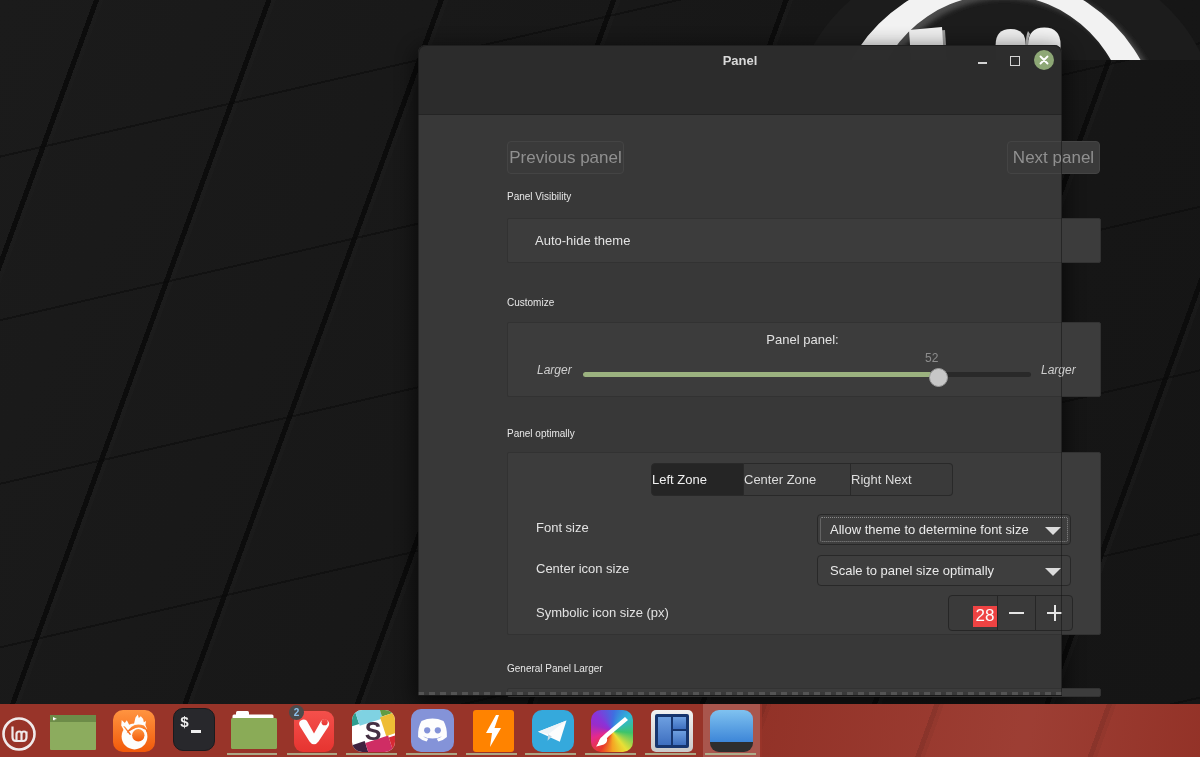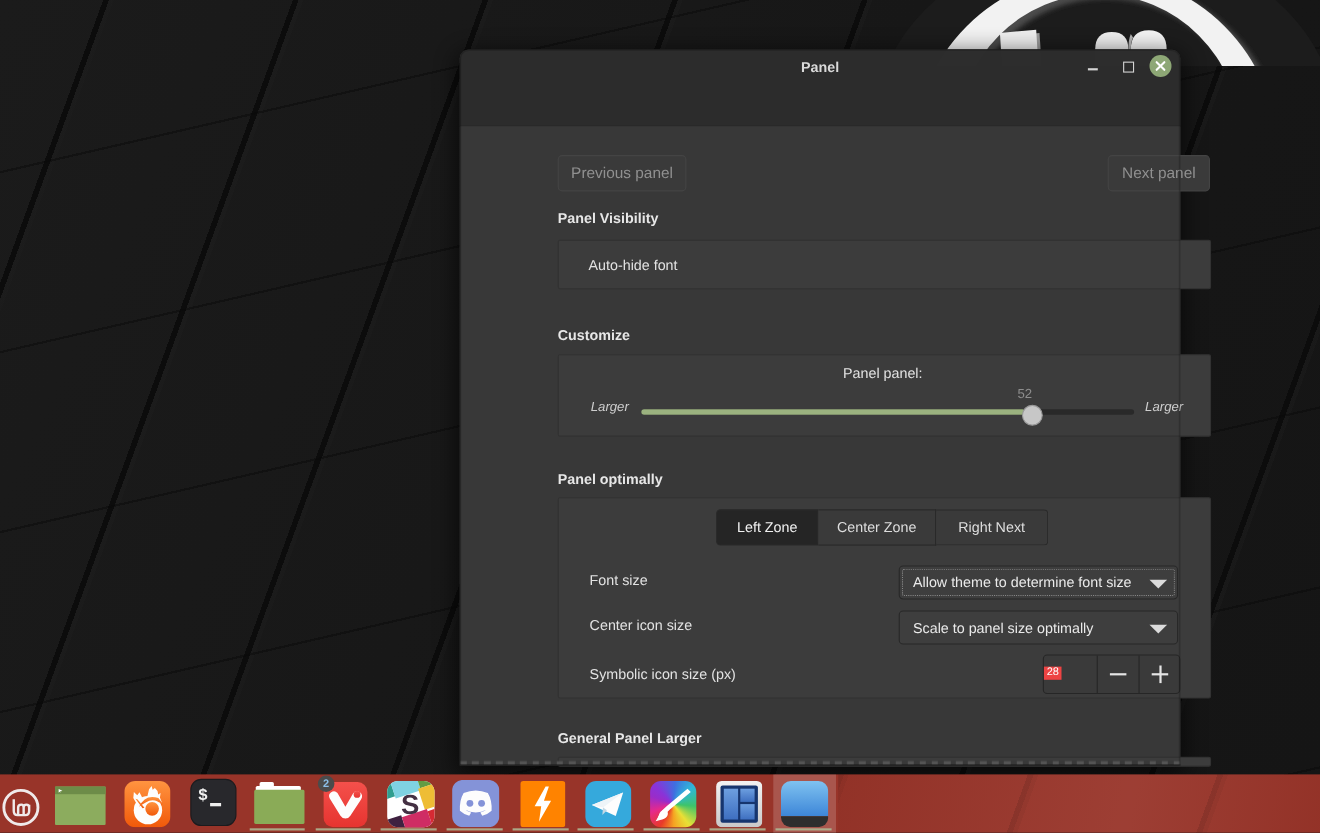--- a/index.html
+++ b/index.html
@@ -7,58 +7,58 @@
        font-family:"Liberation Sans",sans-serif;background:#181818}
   .wall{position:absolute;left:0;top:0;width:1200px;height:705px;
     background:linear-gradient(115deg,#1b1b1b 0%,#171717 55%,#151515 100%);overflow:hidden}
   .wallsteep{position:absolute;left:-251px;top:0;width:1920px;height:705px;
     background:repeating-linear-gradient(110deg, #0c0c0c 0 5px, rgba(30,30,30,.4) 5px 9px, transparent 9px 162px)}
   .wallh{position:absolute;left:0;top:-8px;width:1200px;height:713px;
     background:repeating-linear-gradient(167deg, rgba(8,8,8,.45) 0 2px, transparent 2px 159.4px)}
   .logo{position:absolute;left:0;top:0}
   
   .win{position:absolute;left:418px;top:45px;width:644px;height:651px;opacity:0.999;box-shadow:0 6px 22px 2px rgba(0,0,0,.65);
-       background:#393939;border-radius:8px 8px 0 0;padding-left:11px;}
+       background:#393939;border-radius:8px 8px 0 0;}
   .titlebar{position:absolute;left:0;top:0;width:100%;height:69px;background:#2d2d2d;
        border-radius:8px 8px 0 0;border-bottom:1px solid #252525}
   .title{position:absolute;left:0;top:8px;width:100%;text-align:center;
        font-size:13px;font-weight:bold;color:#dadada}
   .tmin{position:absolute;right:75px;top:17px;width:9px;height:2px;background:#d4d4d4}
   .tmax{position:absolute;right:42px;top:11px;width:8px;height:8px;border:1.5px solid #d4d4d4}
   .tclose{position:absolute;right:8px;top:5px;width:20px;height:20px;border-radius:50%;background:#8ea876}
   .tclose svg{display:block}
   .content{position:absolute;left:0;top:70px;width:100%;bottom:0;background:#393939}
   .winborder{position:absolute;left:0;top:0;right:0;bottom:0;border-radius:8px 8px 0 0;box-shadow:inset 0 0 0 1px rgba(22,22,22,.55);z-index:9}
 
   .btn{position:absolute;height:31px;background:#3b3b3b;border:1px solid #454545;border-radius:4px;
-       color:#919191;font-size:14px;text-align:center;line-height:31px}
-  .sect{position:absolute;font-size:13px;font-weight:bold;color:#e8e8e8}
+       color:#919191;font-size:17px;text-align:center;line-height:31px}
+  .sect{position:absolute;font-size:10px;font-weight:normal;color:#e8e8e8}
   .frame{position:absolute;left:89px;width:592px;background:#3d3d3d;border:1px solid #333333;border-radius:2px}
   .lbl{position:absolute;font-size:13px;color:#e3e3e3}
   .combo{position:absolute;left:399px;width:252px;height:29px;background:#3f3f3f;
        border:1px solid #292929;border-radius:4px;color:#ebebeb;font-size:13px}
   .combo .ct{position:absolute;left:12px;top:7px;white-space:nowrap}
   .combo .arr{position:absolute;right:9px;top:12px;width:0;height:0;
        border-left:8px solid transparent;border-right:8px solid transparent;border-top:8px solid #dcdcdc}
 
   
   .italic{font-style:italic;font-size:12px;color:#cfcfcf;position:absolute}
   .track{position:absolute;height:5px;background:#2a2a2a;border-radius:3px}
   .trackfill{position:absolute;height:5px;background:#9cb380;border-radius:3px}
   .knob{position:absolute;width:17px;height:17px;border-radius:50%;background:#c8c8c8;border:1px solid #9a9a9a}
 
   
   .tab{position:absolute;height:31px;border:1px solid #2a2a2a;font-size:13px;color:#dedede;
-       text-align:center;line-height:31px;background:#3b3b3b}
+       line-height:31px;background:#3b3b3b}
   .tabactive{background:#262626;color:#f2f2f2}
 
   
   .spin{position:absolute;left:530px;top:550px;width:123px;height:34px;
         background:#3b3b3b;border:1px solid #272727;border-radius:4px}
-  .sel{position:absolute;left:0;top:9.5px;background:#ef4444;color:#fdfdfd;font-size:10px;padding:0.5px 2.5px}
+  .sel{position:absolute;left:24px;top:9.5px;background:#ef4444;color:#fdfdfd;font-size:17px;padding:0.5px 2.5px}
   .sminus{position:absolute;left:48px;top:0;width:37px;height:34px;border-left:1px solid #272727}
   .splus{position:absolute;left:86px;top:0;width:37px;height:34px;border-left:1px solid #272727}
   .hline{position:absolute;background:#e6e6e6}
   .vline{position:absolute;background:#e6e6e6}
 
   .dashes{position:absolute;left:0px;bottom:1.5px;width:100%;height:3px;
       background:repeating-linear-gradient(90deg,#555 0 6px, #3a3a3a 6px 11px)}
   .winedge{position:absolute;left:0;bottom:0;width:100%;height:1.5px;background:#1c1c1c}
 
   
@@ -104,21 +104,21 @@
         <path d="M6.5,6.5 L13.5,13.5 M13.5,6.5 L6.5,13.5" stroke="#fff" stroke-width="1.9" stroke-linecap="round"></path>
       </svg>
     </div>
   <div class="content"></div>
 
   <div class="btn" style="left:89px;top:96px;width:115px">Previous panel</div>
   <div class="btn" style="left:589px;top:96px;width:91px">Next panel</div>
 
   <div class="sect" style="left:89px;top:146px">Panel Visibility</div>
   <div class="frame" style="top:173px;height:43px"></div>
-  <div class="lbl" style="left:117px;top:188px">Auto-hide font</div>
+  <div class="lbl" style="left:117px;top:188px">Auto-hide theme</div>
 
   <div class="sect" style="left:89px;top:252px">Customize</div>
   <div class="frame" style="top:277px;height:73px"></div>
   <div class="lbl" style="left:0;top:287px;width:769px;text-align:center">Panel panel:</div>
   <div class="italic" style="left:119px;top:318px">Larger</div>
   <div class="italic" style="left:623px;top:318px">Larger</div>
   <div class="track" style="left:165px;top:327px;width:448px"></div>
   <div class="trackfill" style="left:165px;top:327px;width:349px"></div>
   <div class="lbl" style="left:507px;top:306px;font-size:12px;color:#8e8e8e">52</div>
   <div class="knob" style="left:511px;top:323px"></div>

